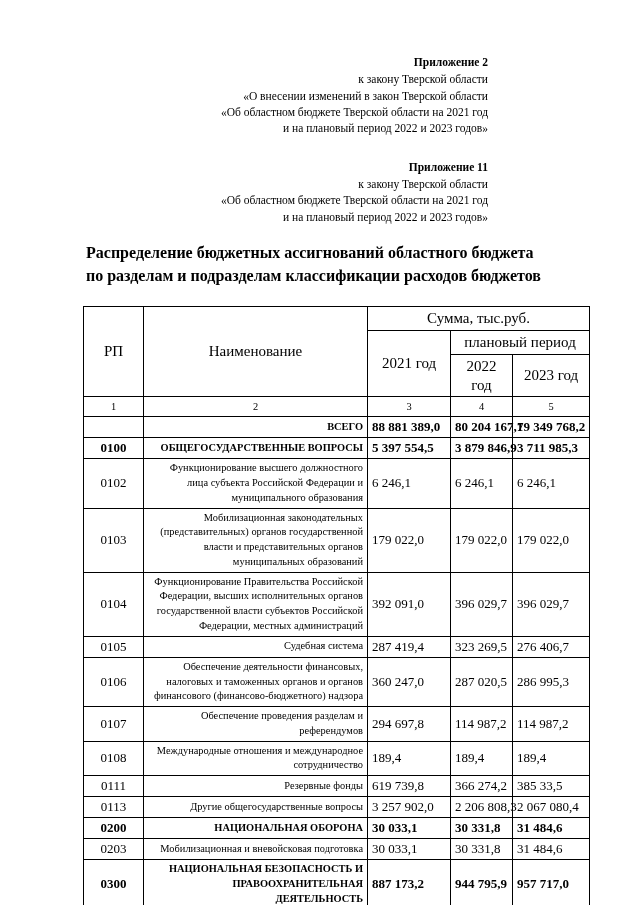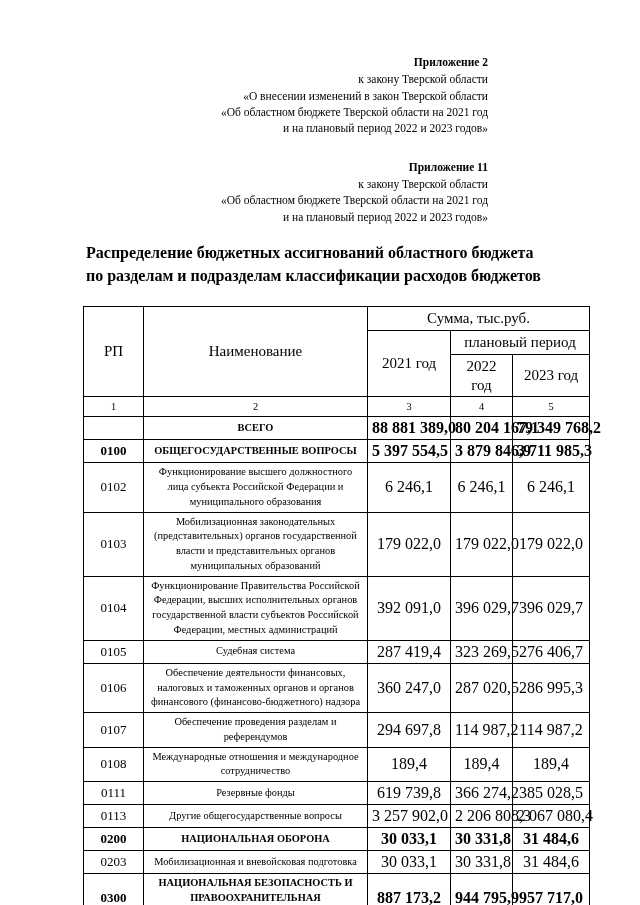--- a/index.html
+++ b/index.html
@@ -92,28 +92,28 @@
     height: 15px;
     font-size: 10.4px;
   }
 
   
   td.rp {
     text-align: center;
     font-size: 13px;
   }
   td.name {
-    text-align: center;
+    text-align: right;
     line-height: 1.42;
     font-size: 10.4px;
   }
   td.num {
-    text-align: center;
+    text-align: left;
     padding-right: 6px;
-    font-size: 16px;
+    font-size: 13px;
     white-space: nowrap;
   }
   tr.bold td { font-weight: bold; }
   tr.bold td.name { font-weight: bold; }
 </style>
 </head>
 <body>
 
 <div class="page">
 
@@ -231,21 +231,21 @@
             <td class="name">Международные отношения и международное сотрудничество</td>
             <td class="num">189,4</td>
             <td class="num">189,4</td>
             <td class="num">189,4</td>
           </tr>
           <tr>
             <td class="rp">0111</td>
             <td class="name">Резервные фонды</td>
             <td class="num">619 739,8</td>
             <td class="num">366 274,2</td>
-            <td class="num">385 028,5</td>
+            <td class="num">385 33,5</td>
           </tr>
           <tr>
             <td class="rp">0113</td>
             <td class="name">Другие общегосударственные вопросы</td>
             <td class="num">3 257 902,0</td>
             <td class="num">2 206 808,3</td>
             <td class="num">2 067 080,4</td>
           </tr>
           <tr class="bold">
             <td class="rp">0200</td>

